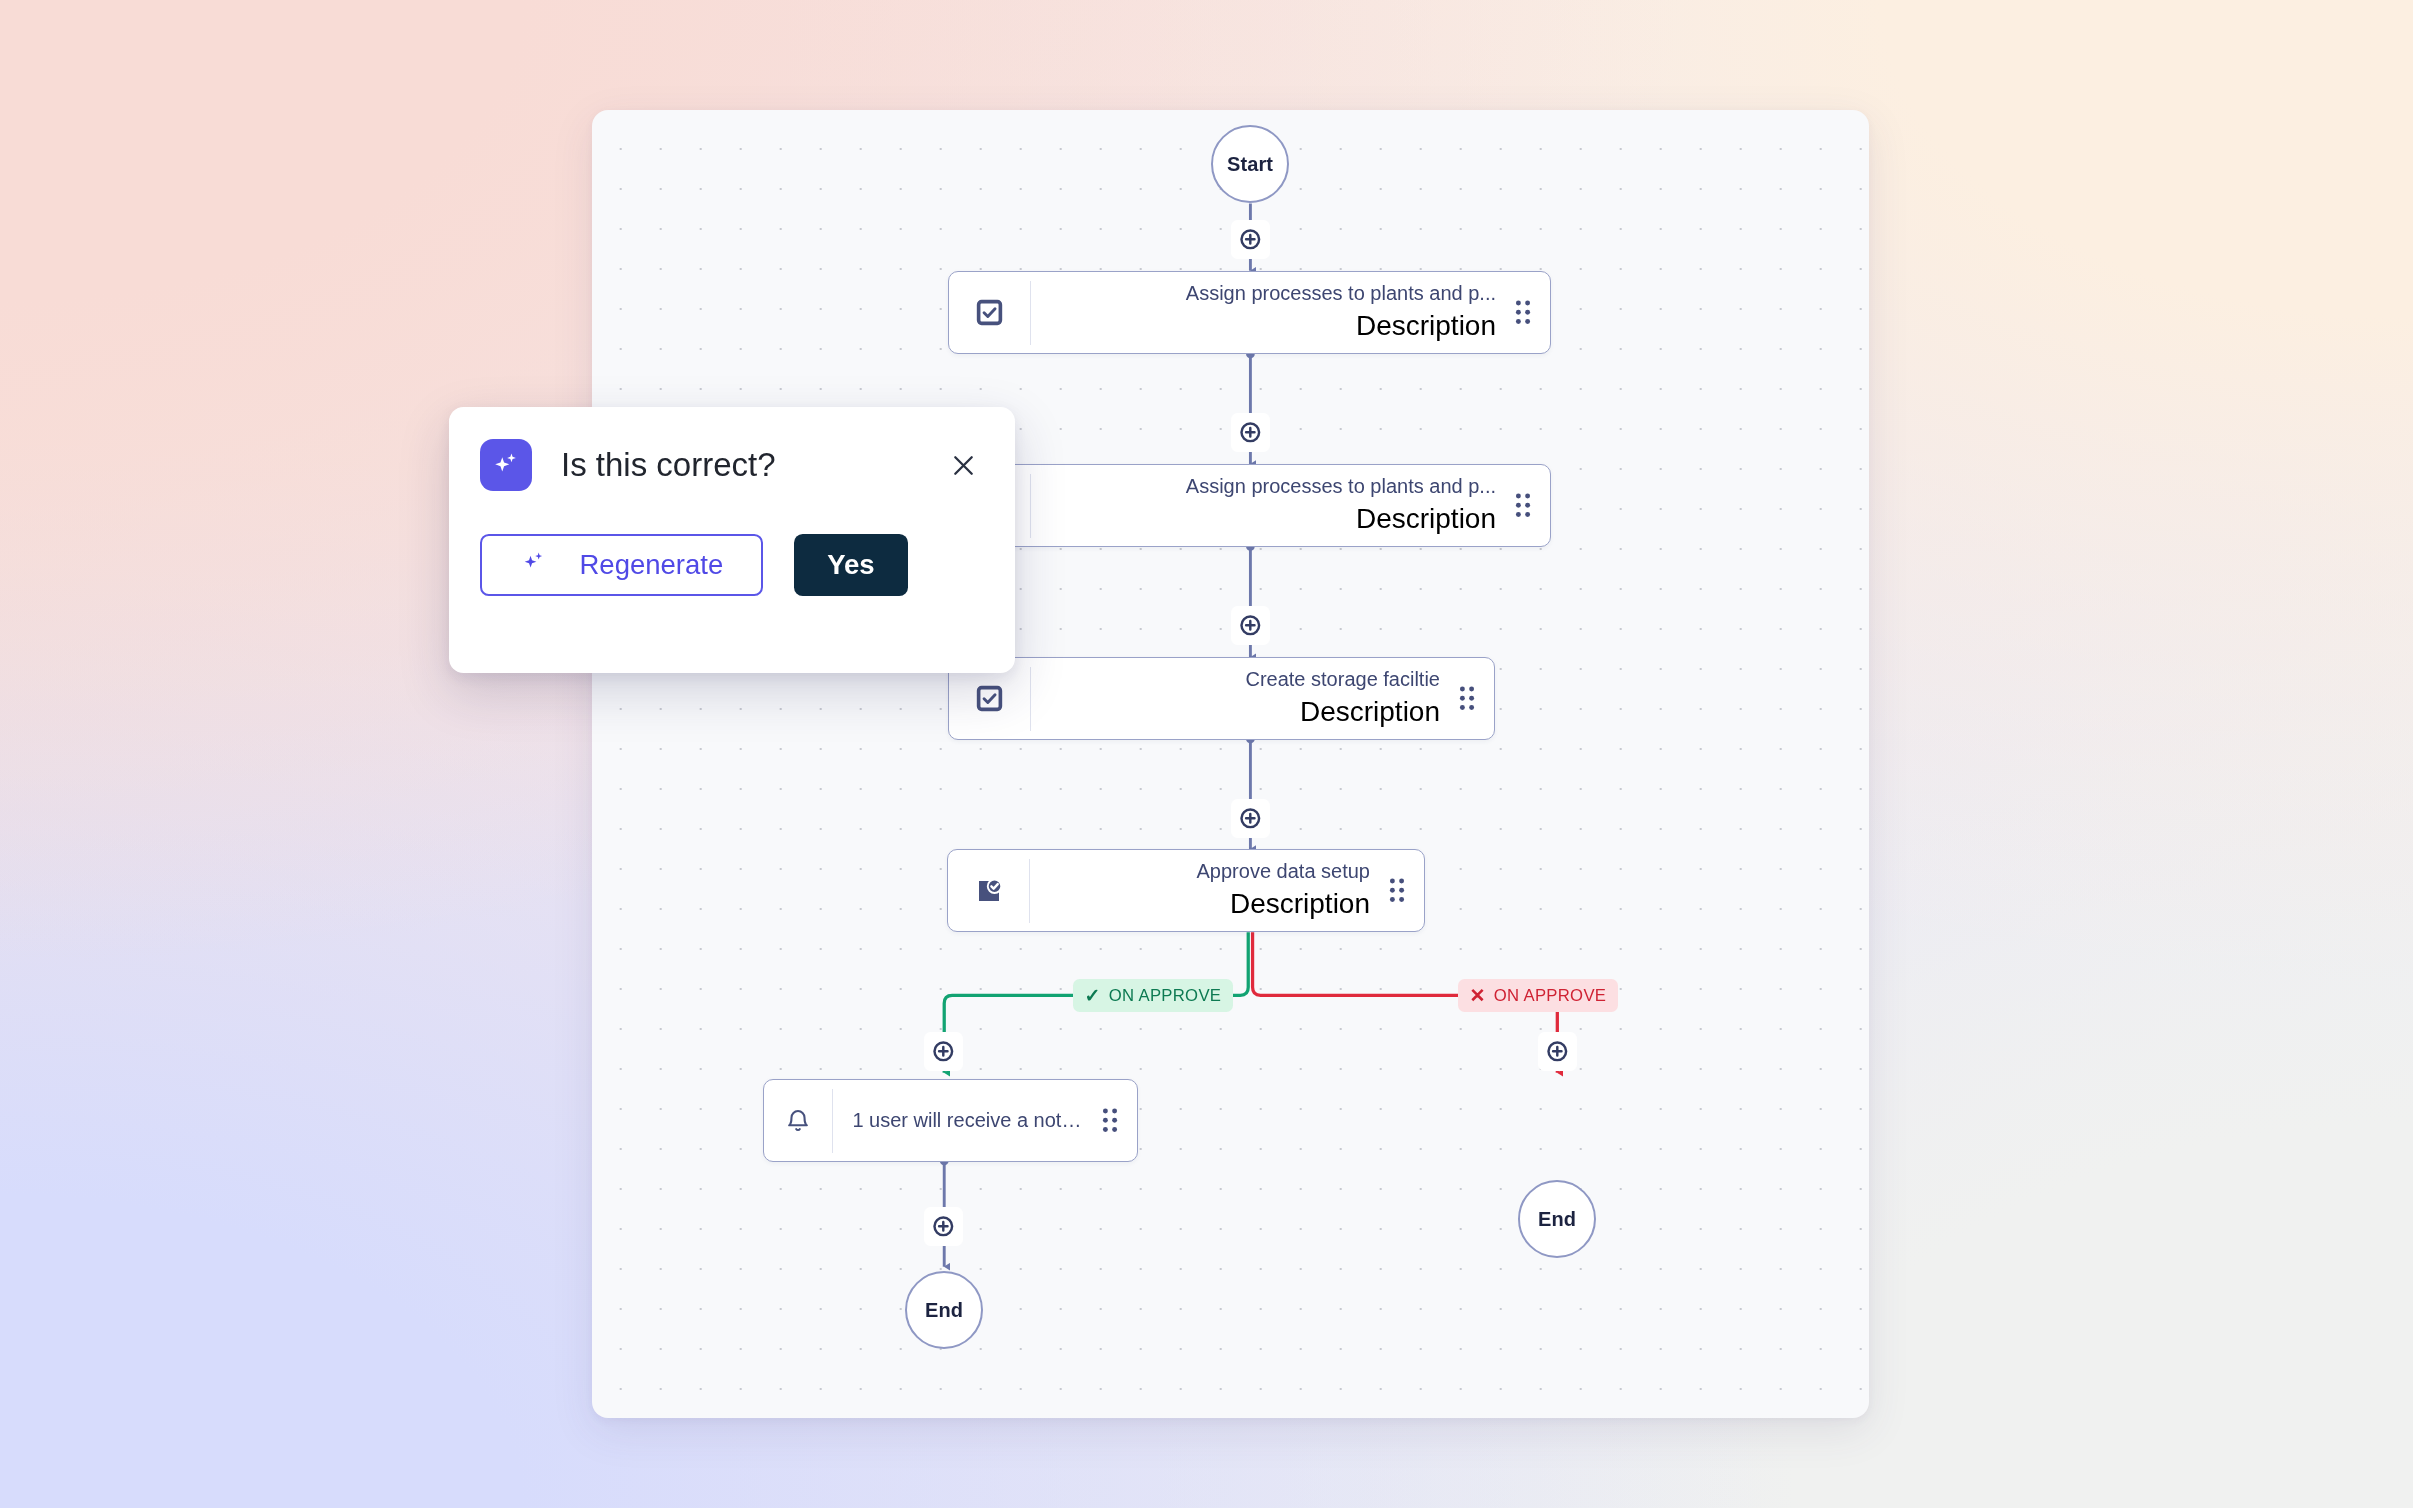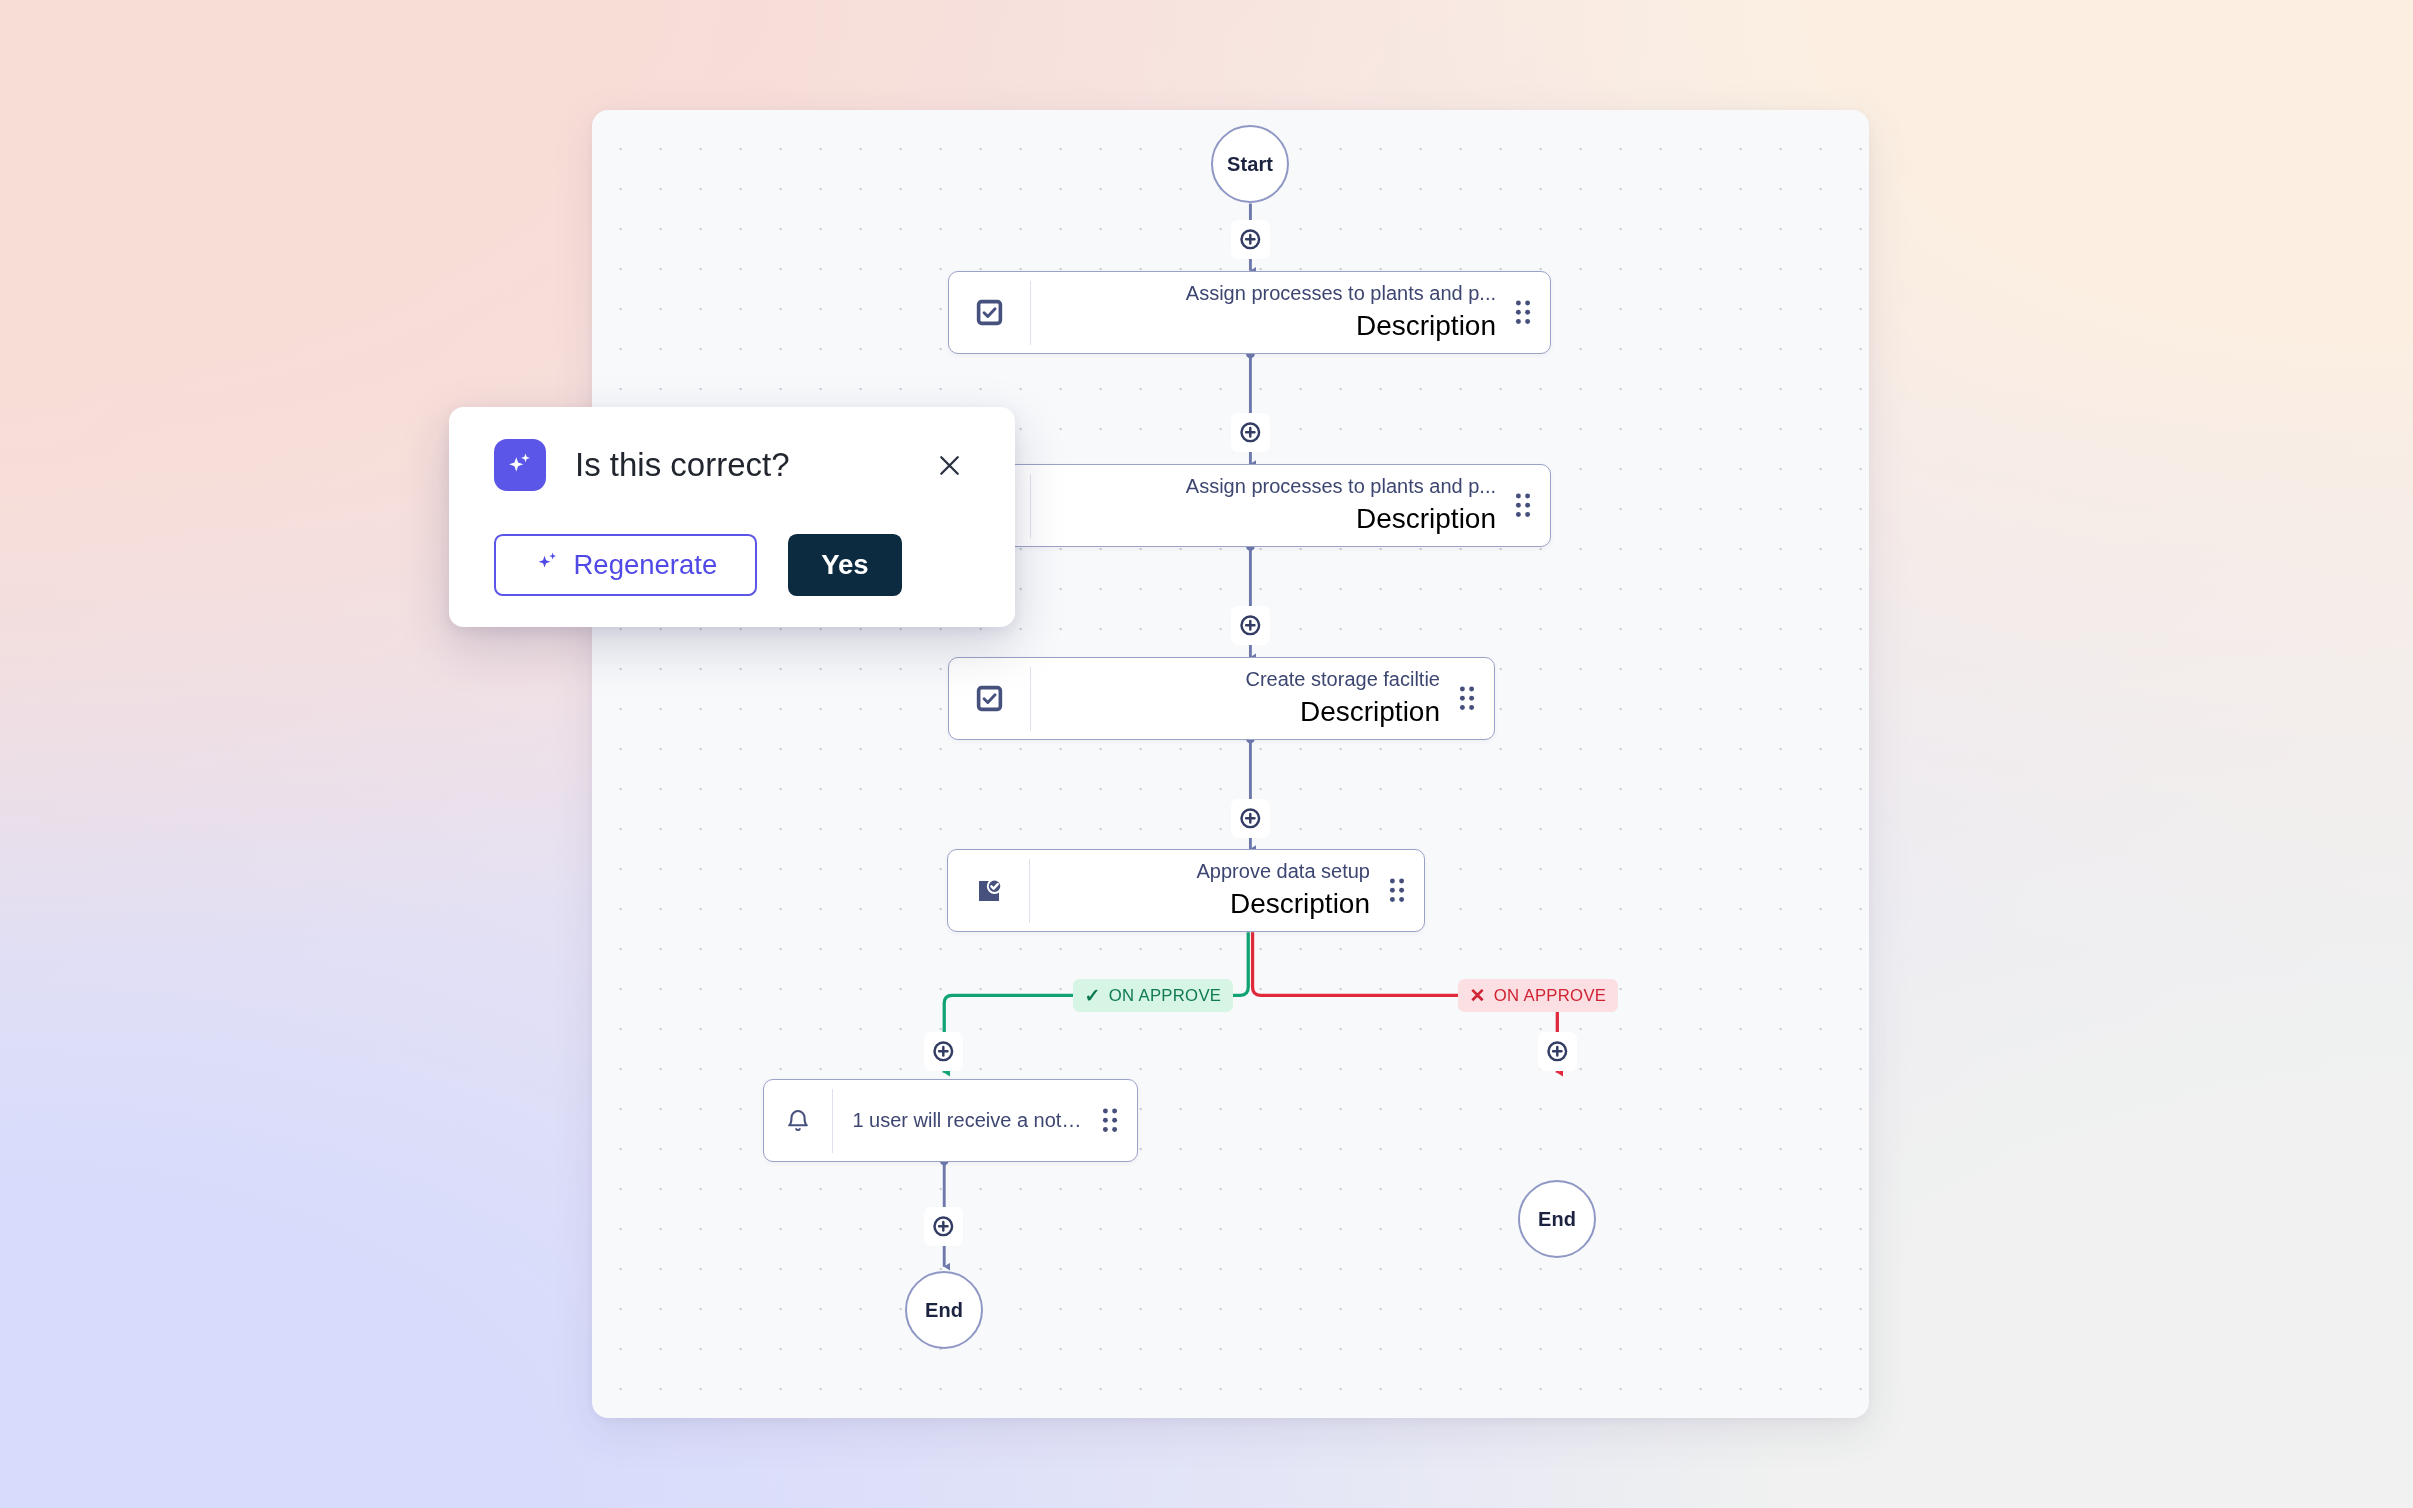--- a/index.html
+++ b/index.html
@@ -106,25 +106,25 @@
     white-space: nowrap;
   }
   .branch-label.approve { background: #d7f5e4; color: #0d7a52; }
   .branch-label.reject  { background: #fcdfe2; color: #cf2233; }
   .branch-glyph { font-size: 19px; font-weight: bold; line-height: 1; display: block; }
 
   
   #modal {
     position: absolute;
     left: 449px; top: 407px;
-    width: 566px; height: 220px;
+    width: 566px; height: 266px;
     background: #ffffff;
     border-radius: 14.5px;
     box-shadow: 0 19px 51px rgba(40,40,90,.18), 0 4.3px 13px rgba(40,40,90,.08);
-    padding: 32px 45px;
+    padding: 32px 31px;
   }
   #modal-head { display: flex; align-items: center; }
   #modal-spark {
     width: 52px; height: 52px; border-radius: 13px;
     background: #5b56e8;
     display: flex; align-items: center; justify-content: center;
     flex: 0 0 52px;
   }
   #modal-title {
     margin-left: 29px;
@@ -141,21 +141,21 @@
     margin-top: 43px;
   }
   #btn-regenerate {
     height: 62px;
     border: 2.2px solid #5b56e8;
     border-radius: 8.7px;
     background: #ffffff;
     color: #5049e6;
     font-size: 27.5px;
     font-family: "Liberation Sans", sans-serif;
-    display: flex; align-items: center; justify-content: center; gap: 12px;
+    display: flex; align-items: center; justify-content: center; gap: 32px;
     padding: 0 38px;
     cursor: pointer;
   }
   #btn-yes {
     height: 62px;
     border: none;
     border-radius: 8.7px;
     background: #0d2b40;
     color: #ffffff;
     font-size: 27.5px;

